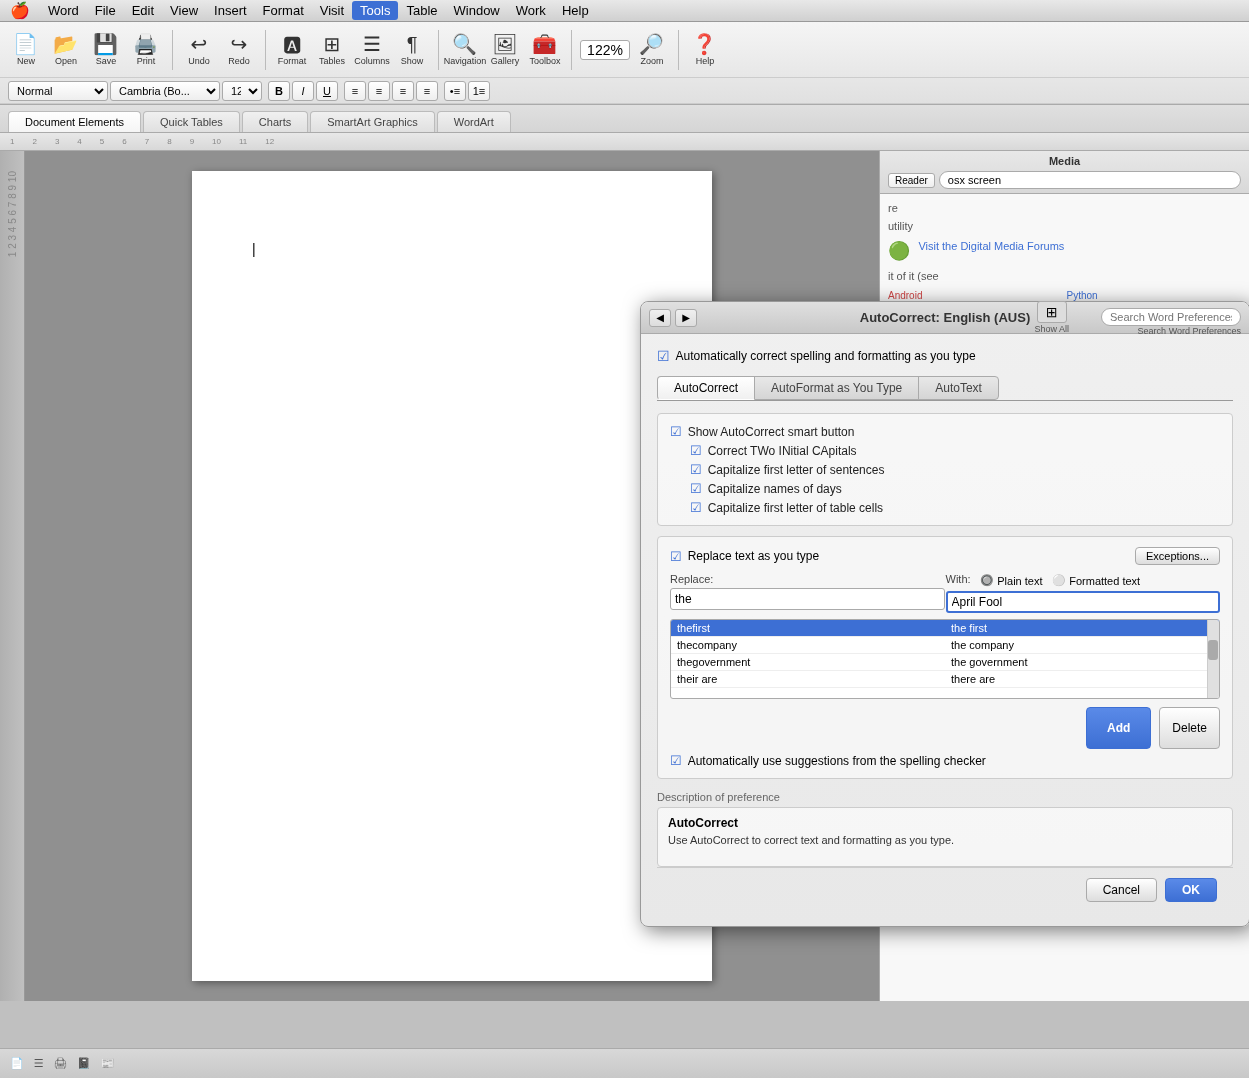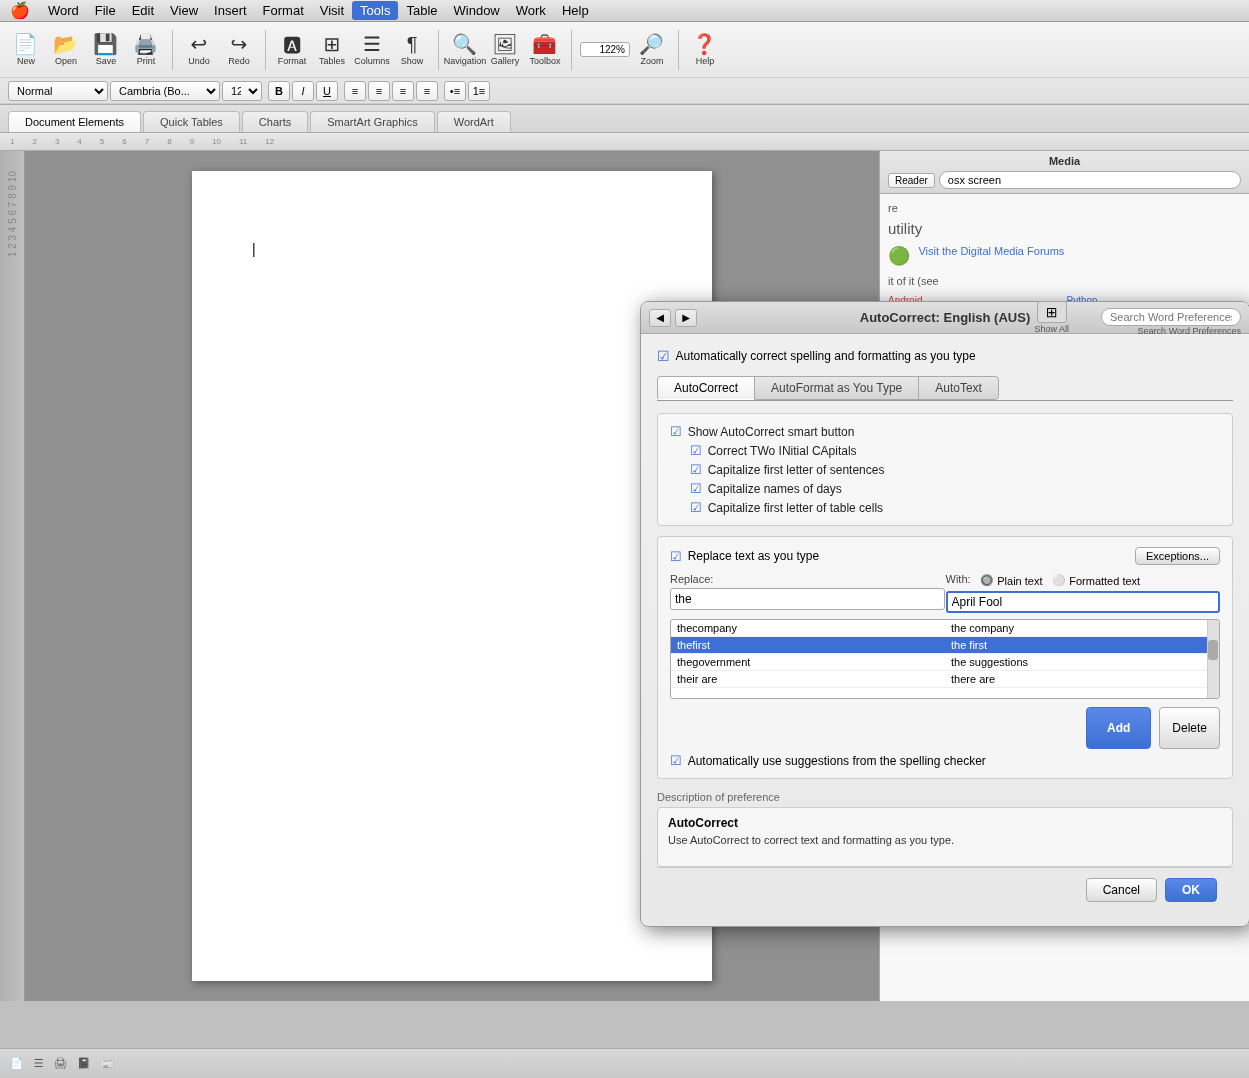--- a/index.html
+++ b/index.html
@@ -25,22 +25,22 @@
       border-bottom: 1px solid #ccc;
     }
     .tb-btn {
       width: 36px; height: 42px; display: flex; flex-direction: column; align-items: center;
       justify-content: center; font-size: 9px; color: #333; cursor: pointer;
       border-radius: 4px; gap: 2px;
     }
     .tb-icon { font-size: 20px; line-height: 1; }
     .tb-separator { width: 1px; height: 40px; background: #bbb; margin: 0 4px; }
     .zoom-box {
-      border: 1px solid #aaa; border-radius: 3px; padding: 1px 4px; font-size: 10px;
-      background: #fff; width: 50px; text-align: right;
+      border: 1px solid #aaa; border-radius: 3px; padding: 1px 4px; font-size: 14px;
+      background: #fff; width: 50px; text-align: center;
     }
     .toolbar-row2 {
       display: flex; align-items: center; height: 26px; padding: 0 8px; gap: 2px;
       border-bottom: 1px solid #ccc;
     }
     .style-select {
       border: 1px solid #aaa; border-radius: 3px; font-size: 11px; height: 20px;
       background: linear-gradient(to bottom, #fff, #eee); padding: 0 4px; width: 100px;
     }
     .font-select {
@@ -454,21 +454,21 @@
   <div class="right-panel">
     <div class="browser-bar">
       <div class="browser-title">Media</div>
       <div class="browser-search-row">
         <div class="reader-btn">Reader</div>
         <input class="browser-search-input" value="osx screen" style="">
       </div>
     </div>
     <div class="browser-content">
       <div style="font-size:11px; color:#555; margin-bottom:6px;">re</div>
-      <div style="font-size:15px; color:#555; margin-bottom:8px;">utility</div>
+      <div style="font-size:11px; color:#555; margin-bottom:8px;">utility</div>
       <div style="display:flex; gap:8px; margin-bottom:8px;">
         <span class="browser-green-icon">🟢</span>
         <a class="visit-link">Visit the Digital Media Forums</a>
       </div>
       <div style="font-size:11px; color:#555; margin-bottom:4px;">it of it (see</div>
       <div class="browser-grid">
         <span class="browser-grid-item red">Android</span>
         <span class="browser-grid-item">Python</span>
         <span class="browser-grid-item red">HTML5 &amp; CSS</span>
         <span class="browser-grid-item">Head First</span>
@@ -562,31 +562,31 @@
               <div class="radio-option">
                 <span>⚪</span>
                 <span>Formatted text</span>
               </div>
             </div>
             <input class="replace-with-input" value="April Fool" style="">
           </div>
         </div>
 
         <div class="replace-list">
+          <div class="replace-list-row highlighted">
+            <span class="replace-list-cell">thefirst</span>
+            <span class="replace-list-cell">the first</span>
+          </div>
           <div class="replace-list-row">
             <span class="replace-list-cell">thecompany</span>
             <span class="replace-list-cell">the company</span>
           </div>
-          <div class="replace-list-row highlighted">
-            <span class="replace-list-cell">thefirst</span>
-            <span class="replace-list-cell">the first</span>
-          </div>
           <div class="replace-list-row">
             <span class="replace-list-cell">thegovernment</span>
-            <span class="replace-list-cell">the suggestions</span>
+            <span class="replace-list-cell">the government</span>
           </div>
           <div class="replace-list-row">
             <span class="replace-list-cell">their are</span>
             <span class="replace-list-cell">there are</span>
           </div>
           <div class="replace-list-scrollbar">
             <div class="replace-list-thumb"></div>
           </div>
         </div>
 

